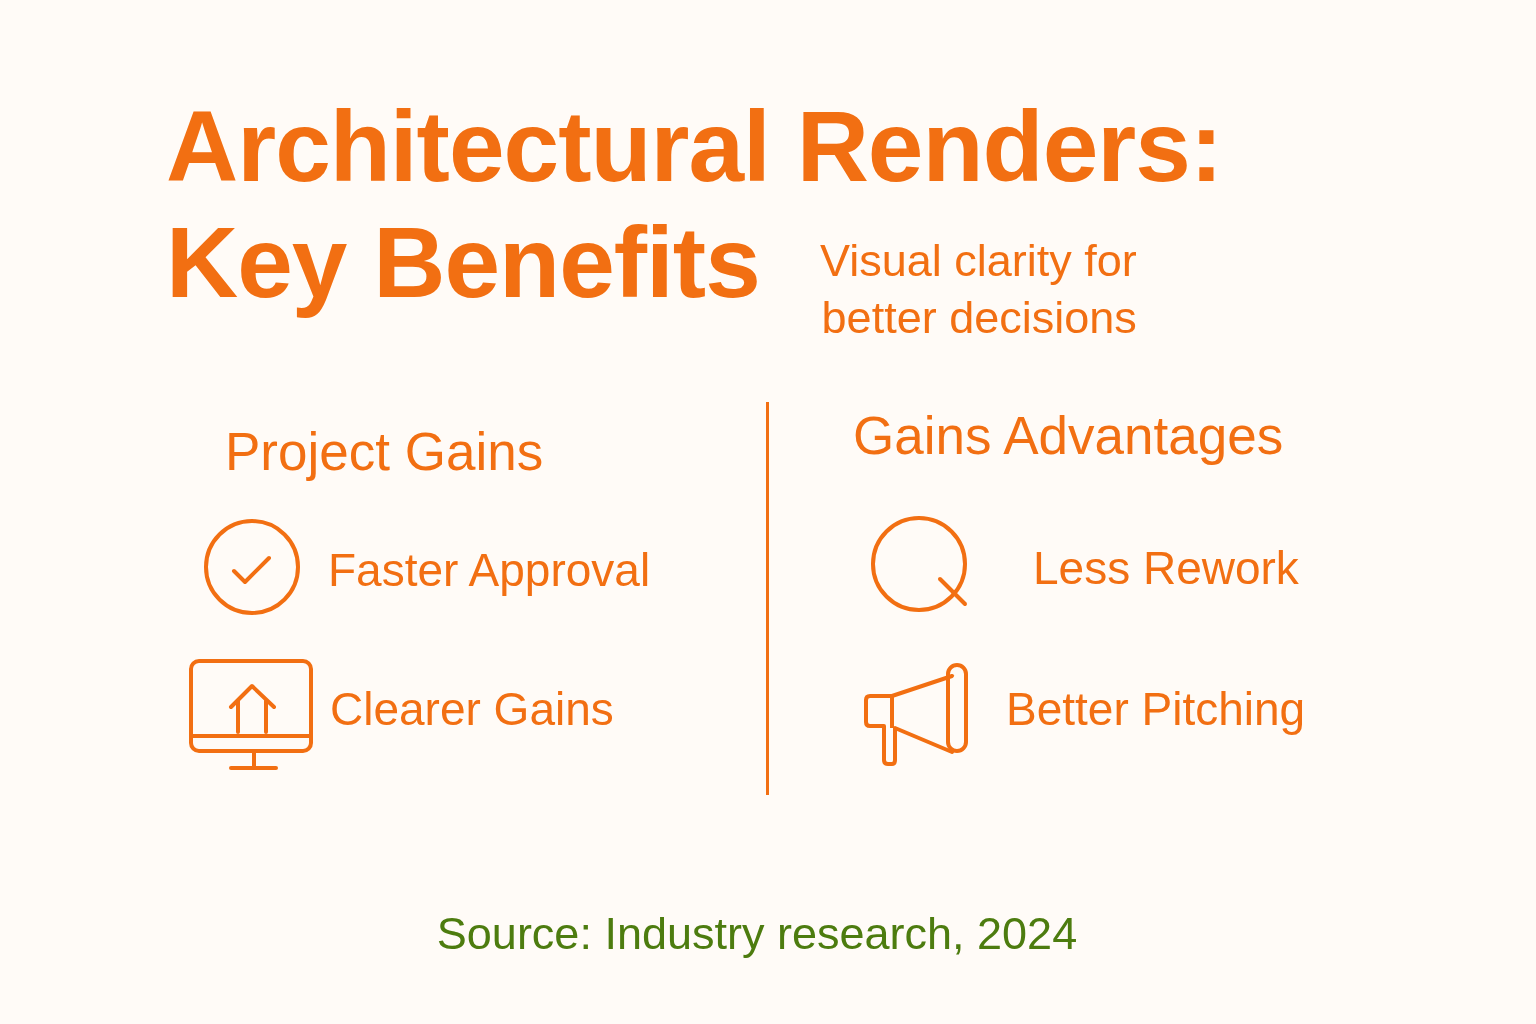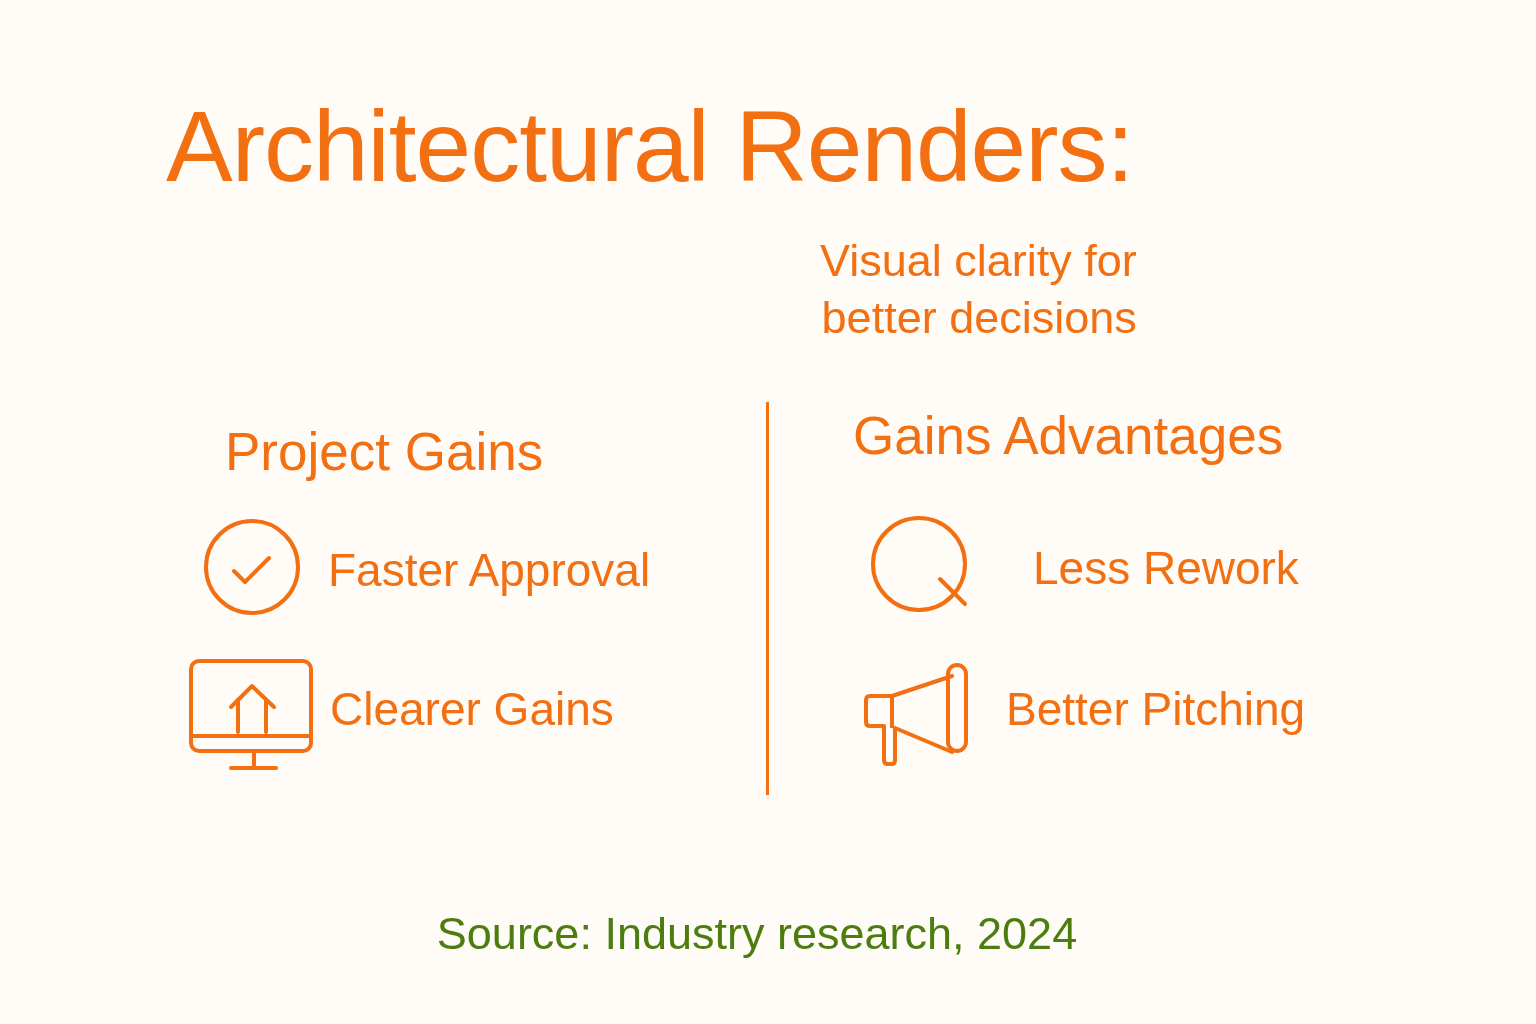--- a/index.html
+++ b/index.html
@@ -15,21 +15,21 @@
       font-family: "Liberation Sans", "DejaVu Sans", sans-serif;
       color: #F26F12;
     }
     .title {
       position: absolute;
       left: 166px;
       top: 88px;
       margin: 0;
       font-size: 100px;
       line-height: 116px;
-      font-weight: 400;
+      font-weight: 700;
       letter-spacing: -1px;
       color: #F26F12;
     }
     .title span { display: block; white-space: nowrap; }
     .subtitle {
       position: absolute;
       left: 820px;
       top: 232px;
       font-size: 45px;
       line-height: 57px;
@@ -80,20 +80,21 @@
       font-size: 45px;
       line-height: 52px;
       color: #4d7c0f;
     }
   </style>
 </head>
 <body>
 
 <h1 class="title">
   <span>Architectural Renders:</span>
+  <span>Key Benefits</span>
 </h1>
 
 <div class="subtitle">
   <span>Visual clarity for</span>
   <span>better decisions</span>
 </div>
 
 <div class="section-heading heading-left">Project Gains</div>
 
 <div class="item" style="left:0;top:0;">

